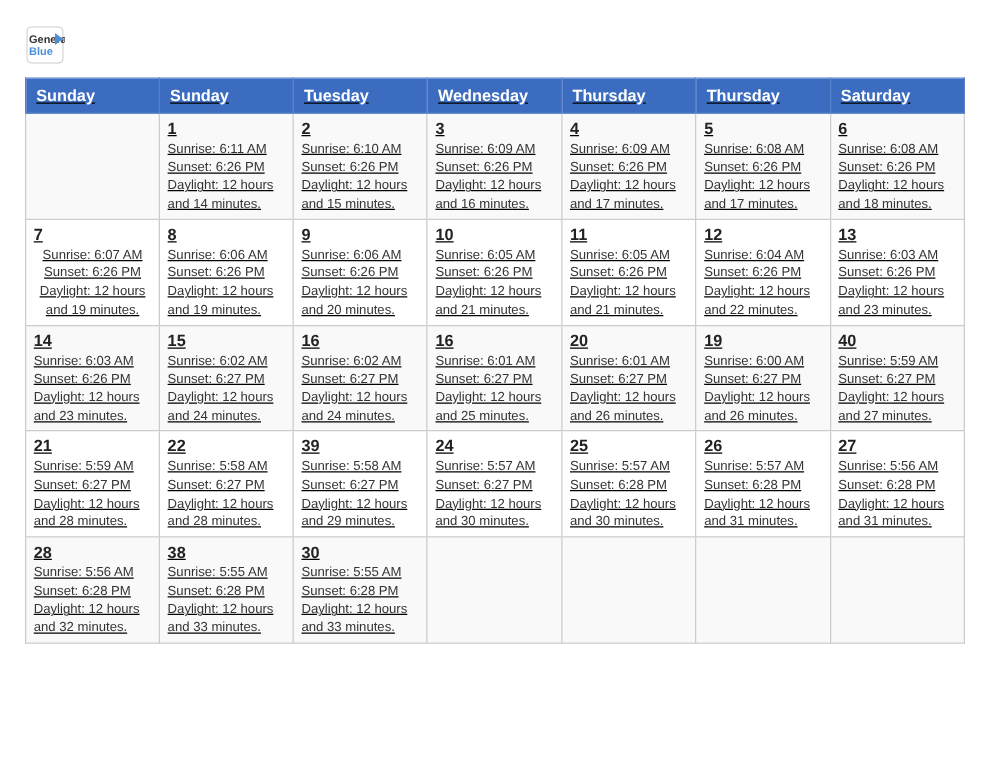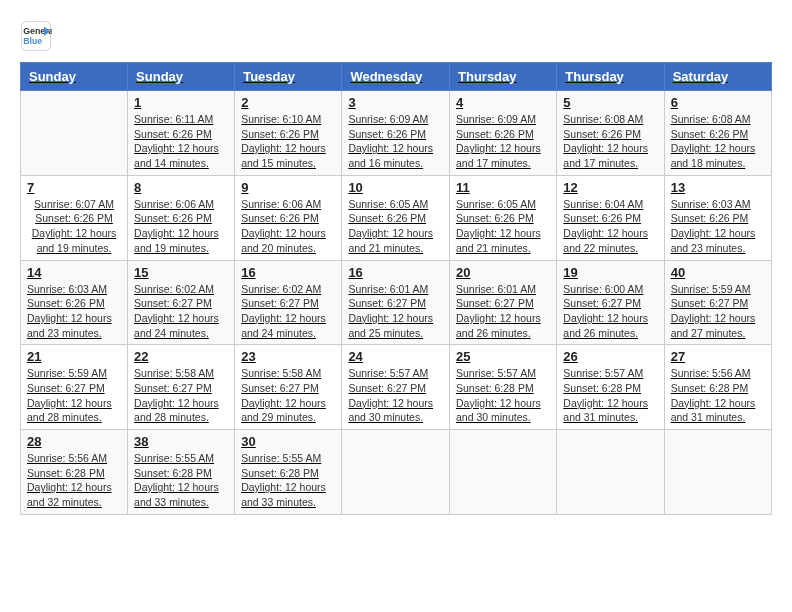--- a/index.html
+++ b/index.html
@@ -270,21 +270,21 @@
 and 28 minutes.</div>
         </td>
         <td>
           <span class="day-num">22</span>
           <div class="day-info" style="white-space: pre-line;">Sunrise: 5:58 AM
 Sunset: 6:27 PM
 Daylight: 12 hours
 and 28 minutes.</div>
         </td>
         <td>
-          <span class="day-num">23</span>
+          <span class="day-num">39</span>
           <div class="day-info" style="white-space: pre-line;">Sunrise: 5:58 AM
 Sunset: 6:27 PM
 Daylight: 12 hours
 and 29 minutes.</div>
         </td>
         <td>
           <span class="day-num">24</span>
           <div class="day-info" style="white-space: pre-line;">Sunrise: 5:57 AM
 Sunset: 6:27 PM
 Daylight: 12 hours

